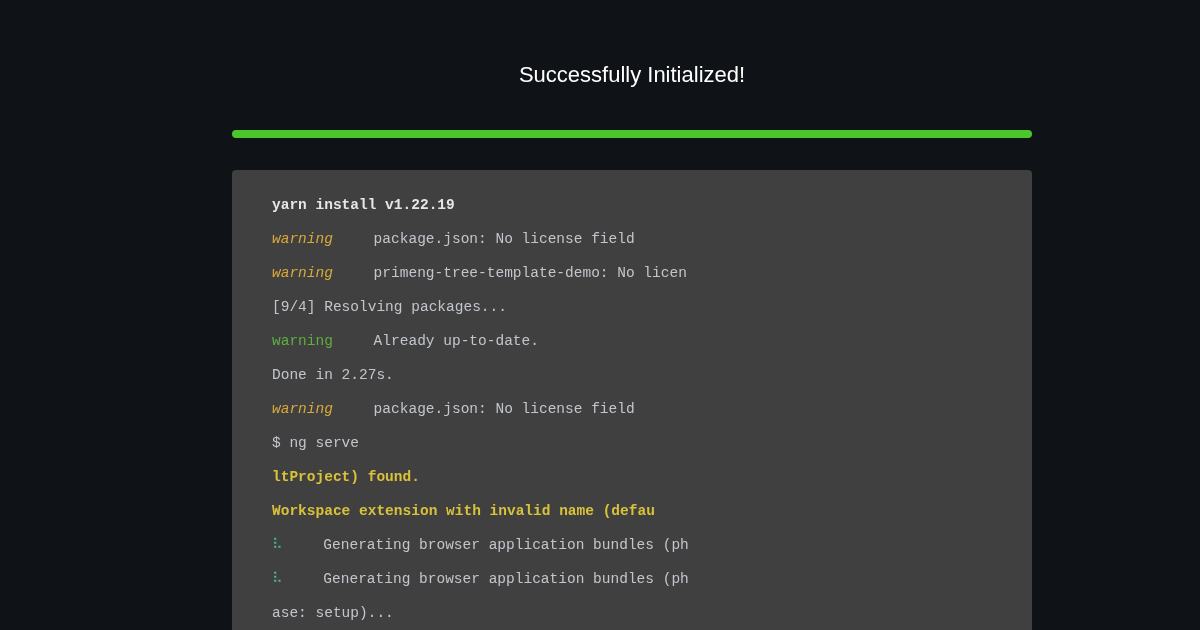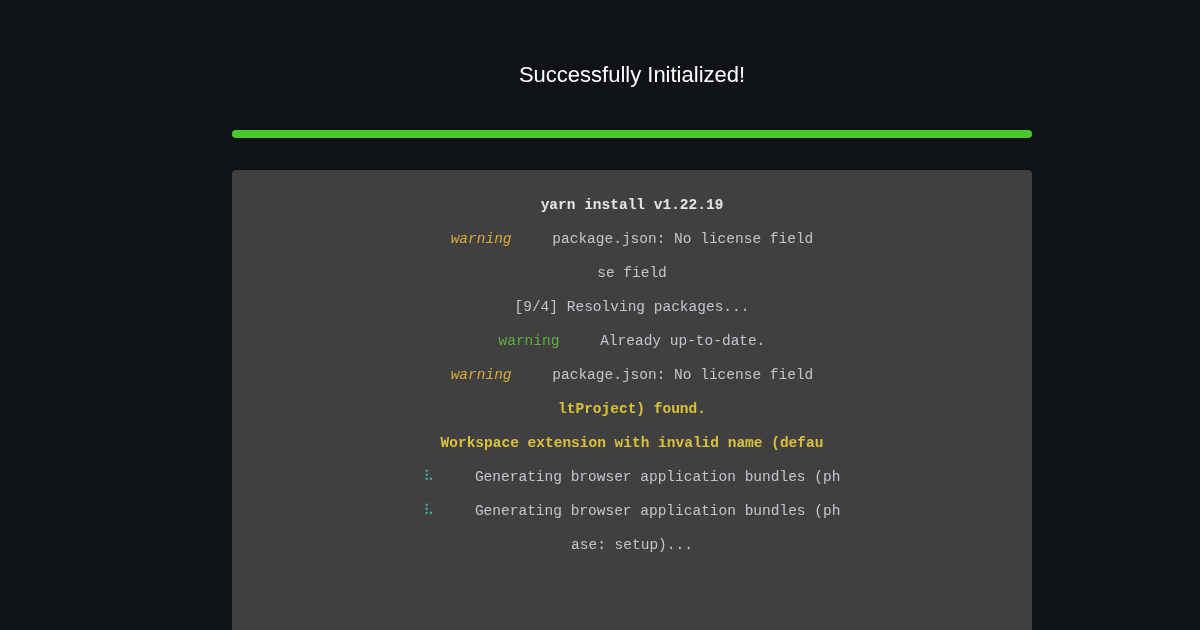--- a/index.html
+++ b/index.html
@@ -1,19 +1,18 @@
 <!DOCTYPE html>
 <html><head>
 <meta charset="utf-8">
 <style>
   * {
     margin: 16px;
     padding: 0;
     box-sizing: border-box;
-    text-align: center;
   }
   body {
     width: 1200px;
     height: 630px;
     background: #0f1216;
     font-family: -apple-system, BlinkMacSystemFont, "Segoe UI", Helvetica, Arial, sans-serif;
     overflow: hidden;
     display: flex;
     flex-direction: column;
     align-items: center;
@@ -69,22 +68,24 @@
 </head>
 <body>
 
 <div class="title">Successfully Initialized!</div>
 
 <div class="progress-bar"></div>
 
 <div class="terminal">
   <div class="term-line"><span class="bold-white">yarn install v1.22.19</span></div>
   <div class="term-line"><span class="warning">warning</span><span> package.json: No license field</span></div>
-  <div class="term-line"><span>se field</span></div>
+  <div class="term-line"><span class="warning">warning</span><span> primeng-tree-template-demo: No licen</span></div>
   <div class="term-line"><span>[9/4] Resolving packages...</span></div>
   <div class="term-line"><span class="success">warning</span><span> Already up-to-date.</span></div>
+  <div class="term-line"><span>Done in 2.27s.</span></div>
   <div class="term-line"><span class="warning">warning</span><span> package.json: No license field</span></div>
+  <div class="term-line"><span>$ ng serve</span></div>
   <div class="term-line"><span class="yellow-bold">ltProject) found.</span></div>
   <div class="term-line"><span class="yellow-bold">Workspace extension with invalid name (defau</span></div>
   <div class="term-line"><span class="spinner">⠧</span><span> Generating browser application bundles (ph</span></div>
   <div class="term-line"><span class="spinner">⠧</span><span> Generating browser application bundles (ph</span></div>
   <div class="term-line"><span>ase: setup)...</span></div>
 </div>
 
 </body></html>

